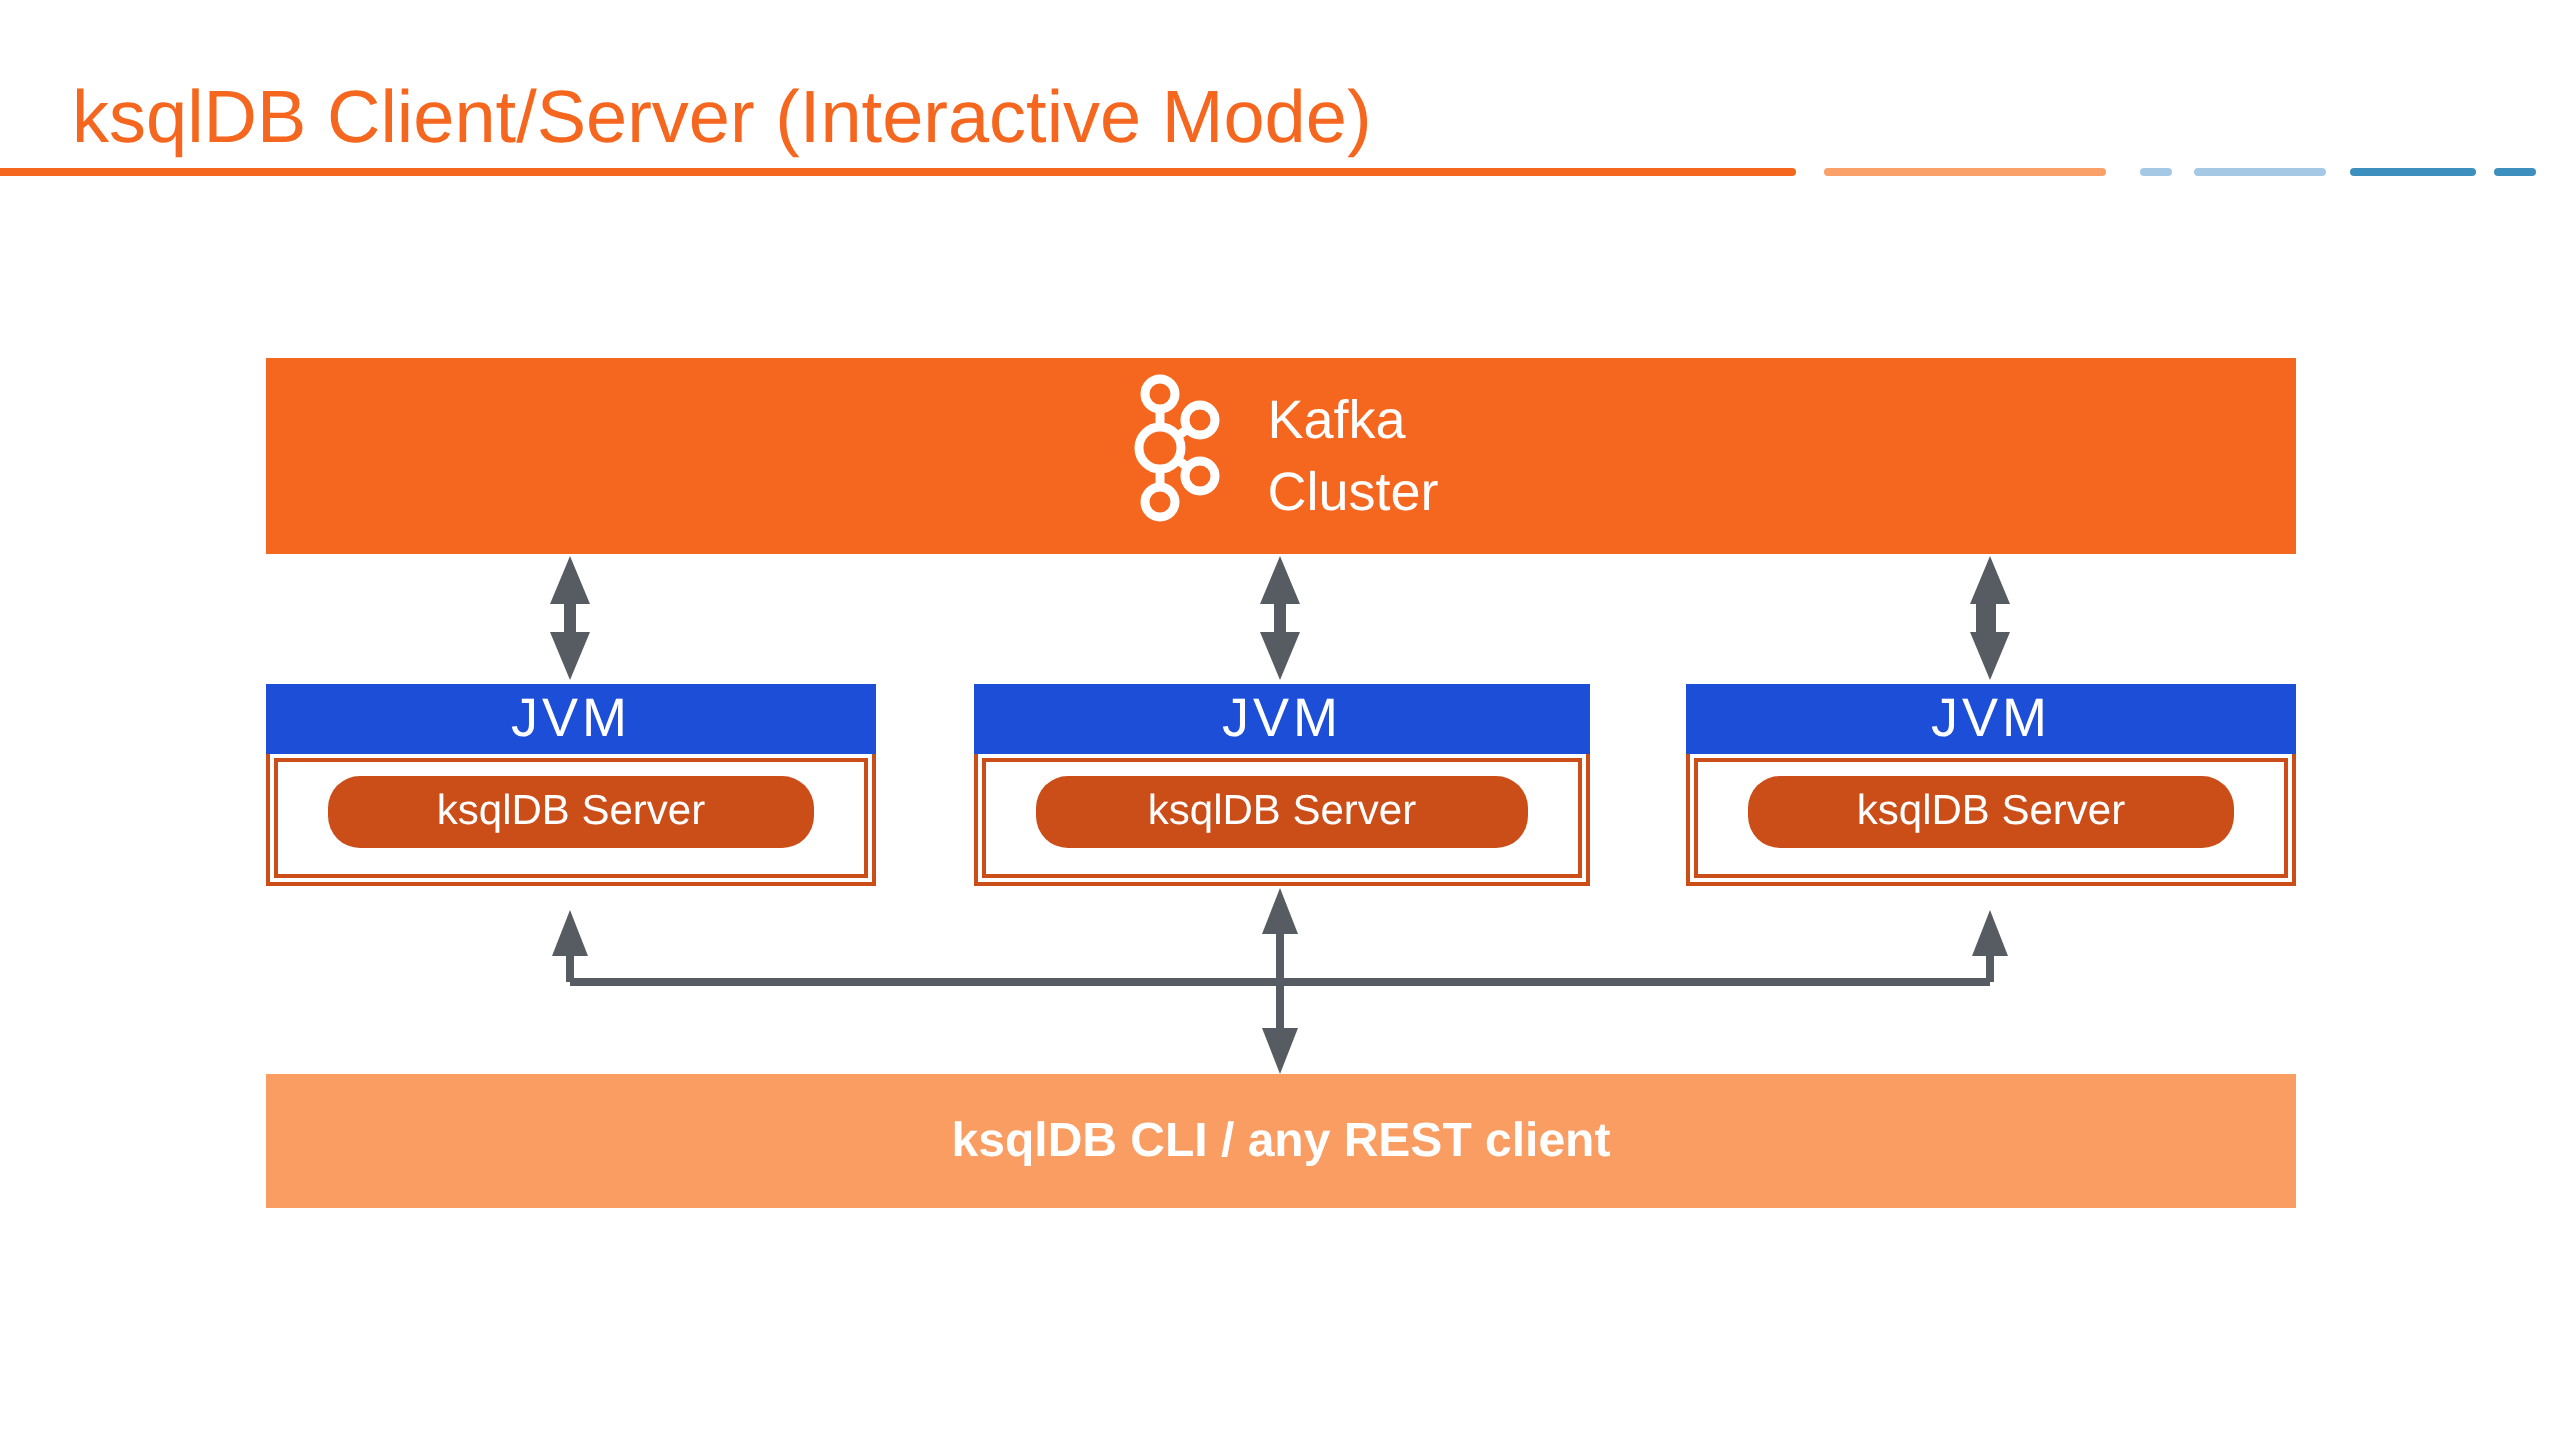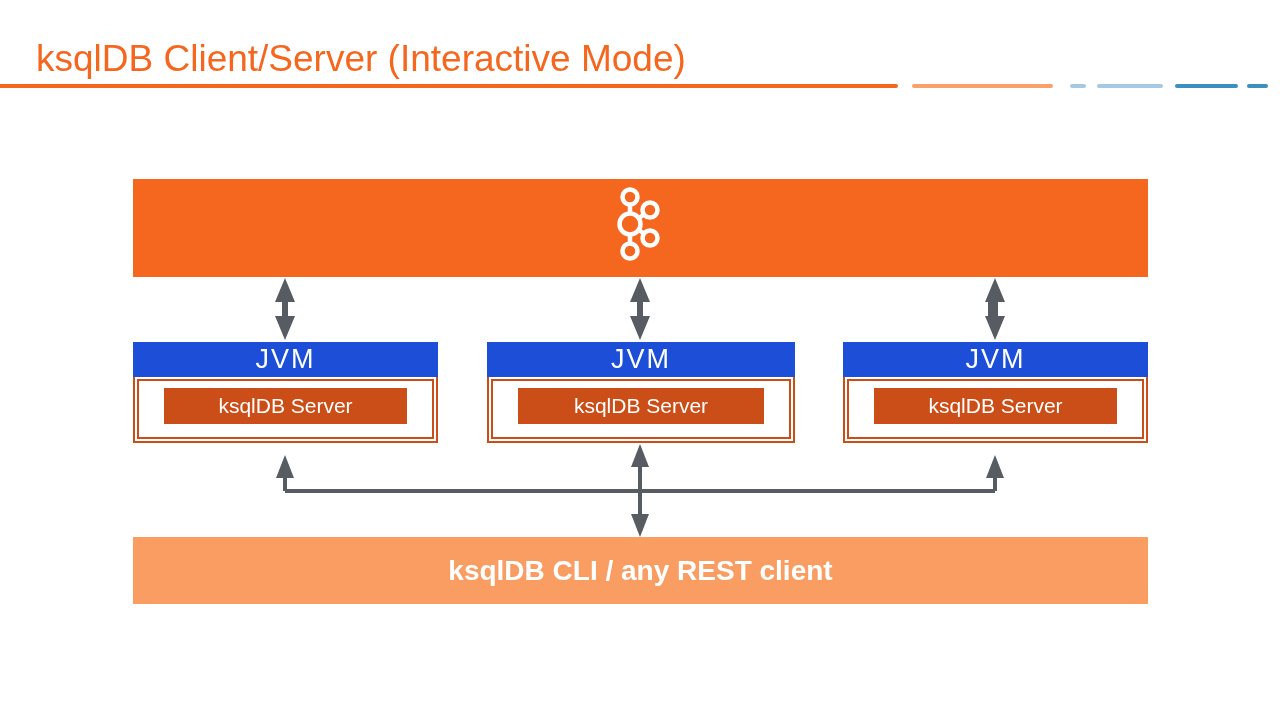--- a/index.html
+++ b/index.html
@@ -44,28 +44,28 @@
     display: flex; align-items: center; justify-content: center;
   }
   .jvm-body {
     position: absolute; left: 2px; right: 2px; top: 35px; bottom: 2px;
     border: 2px solid #CB4D17; background: #ffffff;
     display: flex; justify-content: center; align-items: flex-start;
   }
   .server-box {
     margin-top: 7px; width: 83%; height: 36px; background: #CB4D17;
     color: #ffffff; font-size: 21px;
-    display: flex; align-items: center; justify-content: center;
+    display: flex; align-items: center; justify-content: center; border-radius: 16px;
   }
 
   
   .client-bar {
     position: absolute; left: 133px; top: 537px; width: 1015px; height: 67px;
     background: #F99D63; display: flex; align-items: center; justify-content: center;
-    color: #ffffff; font-size: 28px; font-weight: bold;
+    color: #ffffff; font-size: 24px; font-weight: bold;
   }
 
   
   .connector-svg { position: absolute; left: 0; top: 0; width: 1280px; height: 720px; pointer-events: none; }
 </style>
 </head>
 <body>
 
 <h1 class="slide-title">ksqlDB Client/Server (Interactive Mode)</h1>
 
@@ -86,20 +86,24 @@
           <line x1="18" y1="38" x2="37" y2="25"></line>
           <line x1="18" y1="38" x2="37" y2="51"></line>
           <circle cx="18" cy="11" r="7.5" fill="#F5661E"></circle>
           <circle cx="18" cy="38" r="10.5" fill="#F5661E"></circle>
           <circle cx="18" cy="65" r="7.5" fill="#F5661E"></circle>
           <circle cx="38" cy="24" r="7.5" fill="#F5661E"></circle>
           <circle cx="38" cy="52" r="7.5" fill="#F5661E"></circle>
         </g>
       </svg>
     </span>
+    <div class="kafka-label">
+      <div>Kafka</div>
+      <div>Cluster</div>
+    </div>
   </div>
 </div>
 
 <div class="jvm-box jvm-1">
   <div class="jvm-header">JVM</div>
   <div class="jvm-body">
     <div class="server-box">ksqlDB Server</div>
   </div>
 </div>
 

